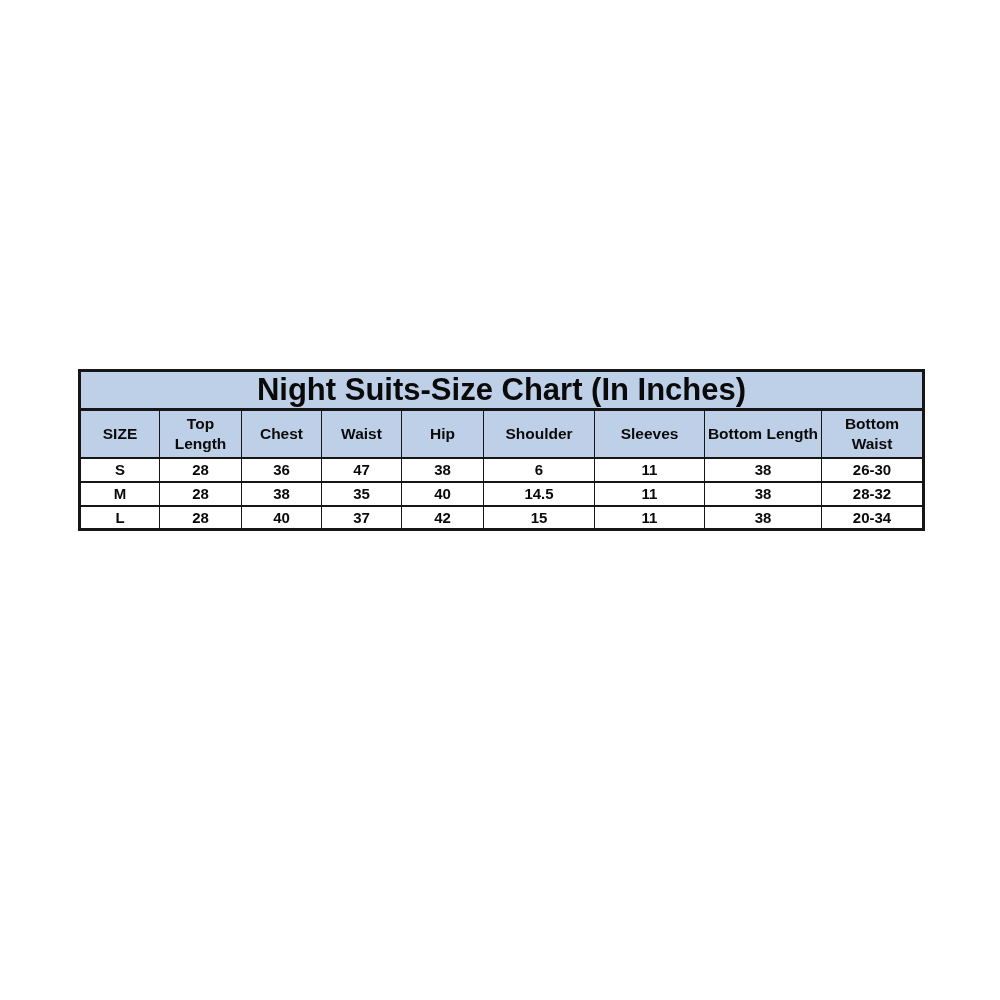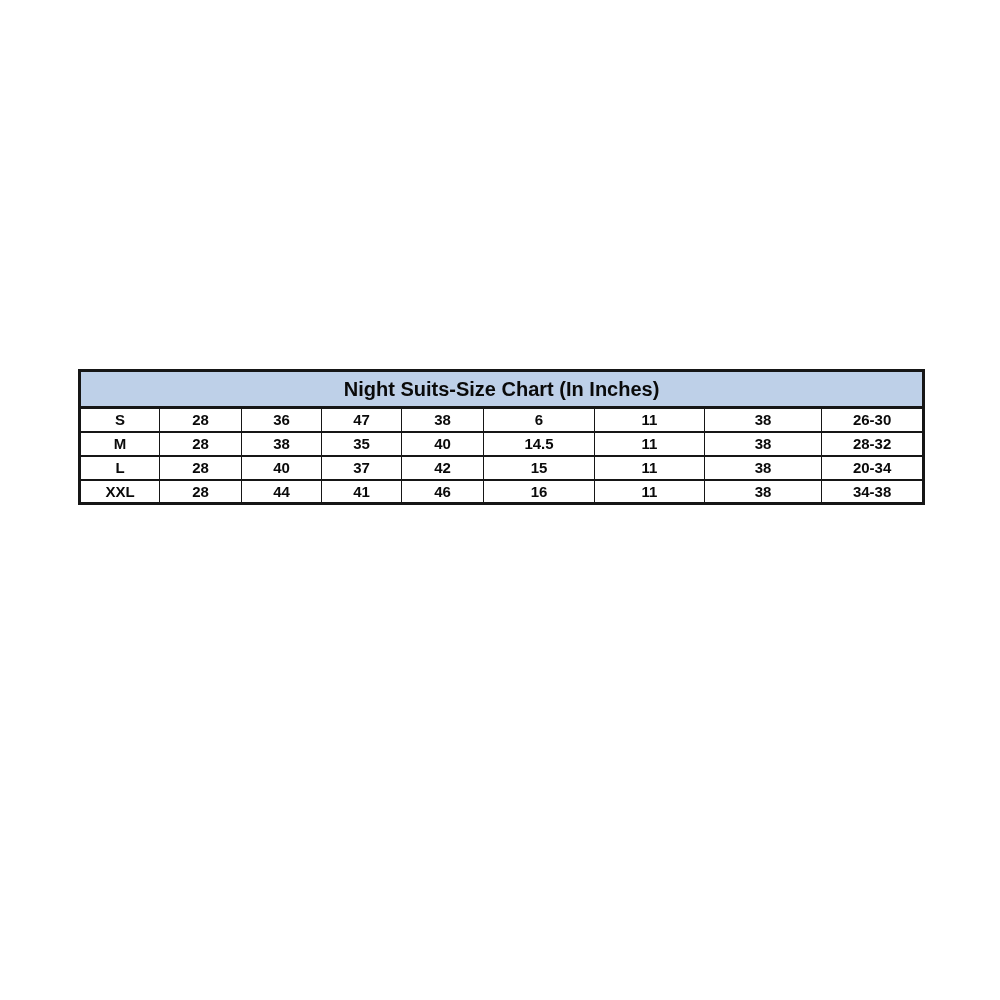--- a/index.html
+++ b/index.html
@@ -39,21 +39,21 @@
     border-right: 1.5px solid #161616;
     text-align: center;
     vertical-align: middle;
     padding: 0 2px;
     box-sizing: border-box;
     overflow: hidden;
   }
   .title-cell {
     background: #bed0e8;
     height: 37px;
-    font-size: 20px;
+    font-size: 31px;
     font-weight: bold;
     letter-spacing: 0px;
     border-bottom-width: 3px !important;
   }
   th.col-header {
     background: #bed0e8;
     height: 48px;
     font-size: 15.5px;
     font-weight: bold;
     line-height: 1.25;
@@ -82,20 +82,31 @@
           <col style="width: 82px;">
           <col style="width: 111px;">
           <col style="width: 110px;">
           <col style="width: 117px;">
           <col style="width: 102px;">
         </colgroup>
       <thead>
         <tr>
           <th class="title-cell" id="title-cell" colspan="9">Night Suits-Size Chart (In Inches)</th>
         </tr>
+        <tr id="header-row">
+            <th class="col-header">SIZE</th>
+            <th class="col-header">Top Length</th>
+            <th class="col-header">Chest</th>
+            <th class="col-header">Waist</th>
+            <th class="col-header">Hip</th>
+            <th class="col-header">Shoulder</th>
+            <th class="col-header">Sleeves</th>
+            <th class="col-header">Bottom Length</th>
+            <th class="col-header">Bottom Waist</th>
+          </tr>
       </thead>
       <tbody id="table-body">
           <tr>
             <td class="data-cell size-cell">S</td>
             <td class="data-cell">28</td>
             <td class="data-cell">36</td>
             <td class="data-cell">47</td>
             <td class="data-cell">38</td>
             <td class="data-cell">6</td>
             <td class="data-cell">11</td>
@@ -117,27 +128,16 @@
             <td class="data-cell size-cell">L</td>
             <td class="data-cell">28</td>
             <td class="data-cell">40</td>
             <td class="data-cell">37</td>
             <td class="data-cell">42</td>
             <td class="data-cell">15</td>
             <td class="data-cell">11</td>
             <td class="data-cell">38</td>
             <td class="data-cell">20-34</td>
           </tr>
-          <tr>
-            <td class="data-cell size-cell">XXL</td>
-            <td class="data-cell">28</td>
-            <td class="data-cell">44</td>
-            <td class="data-cell">41</td>
-            <td class="data-cell">46</td>
-            <td class="data-cell">16</td>
-            <td class="data-cell">11</td>
-            <td class="data-cell">38</td>
-            <td class="data-cell">34-38</td>
-          </tr>
         </tbody>
     </table>
   </div>
 </div>
 
 </body></html>

